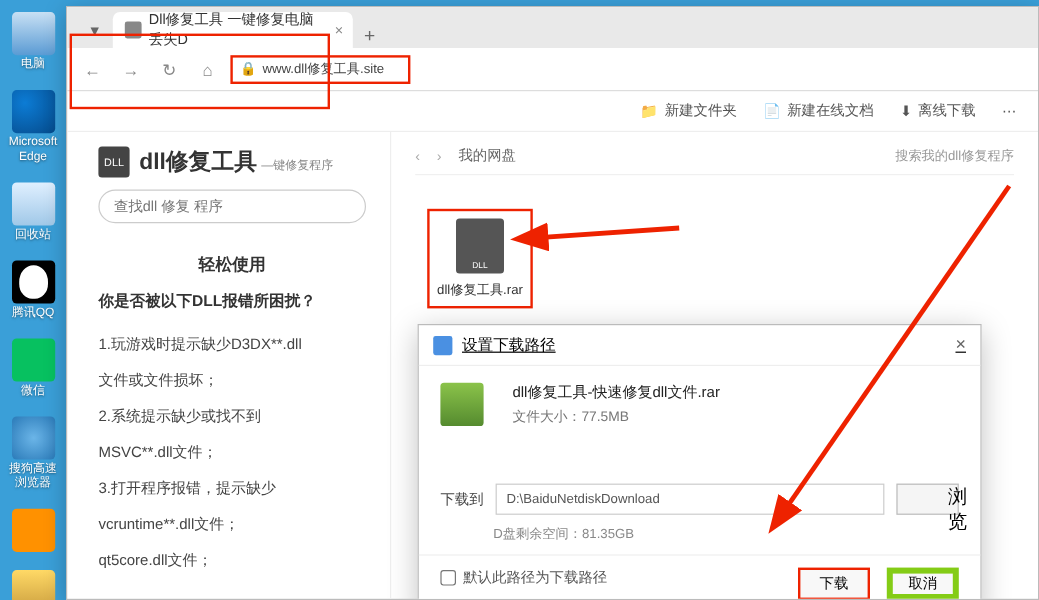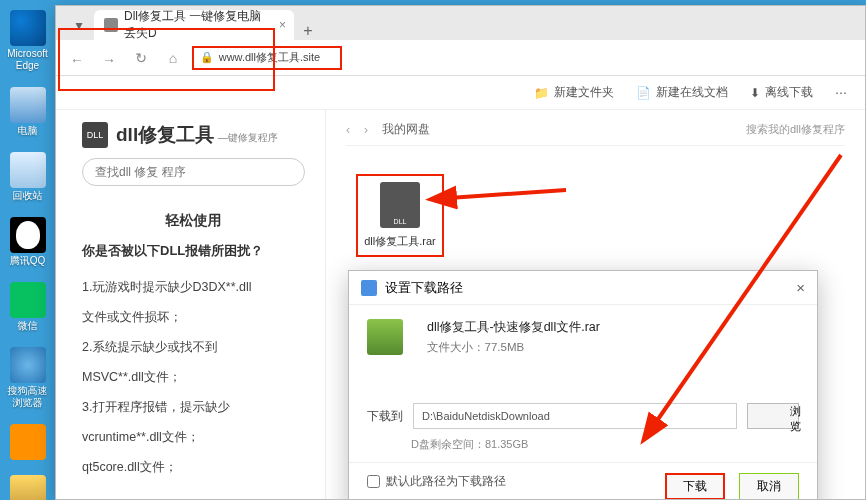--- a/index.html
+++ b/index.html
@@ -51,54 +51,54 @@
 .main { flex:1; position:relative; padding:10px 20px; }
 .path-row { height:26px; display:flex; align-items:center; gap:14px; font-size:12px; color:#666; border-bottom:1px solid #f0f0f0; padding-bottom:6px; }
 .path-row .chev { color:#aaa; }
 .path-right { margin-left:auto; color:#999; font-size:11px; }
 
 .file-item { width:88px; text-align:center; margin:28px 0 0 10px; padding:6px; border:2px solid #e20; }
 .file-ico { width:40px; height:46px; margin:0 auto 6px; background:#555; border-radius:3px; display:flex; align-items:flex-end; justify-content:center; color:#fff; font-size:7px; padding-bottom:3px; }
 .file-name { font-size:11px; color:#333; }
 
 .dialog { position:absolute; left:22px; top:160px; width:470px; background:#fff; border:1px solid #bbb; box-shadow:0 6px 24px rgba(0,0,0,.25); }
-.dlg-title { height:34px; display:flex; align-items:center; padding:0 12px; font-size:13px; border-bottom:1px solid #eee; }
+.dlg-title { height:34px; display:flex; align-items:center; padding:0 12px; font-size:13px; border-bottom:1px solid #eee;text-decoration:underline; }
 .dlg-title .dlg-ico { width:16px; height:16px; background:#4a90e2; border-radius:2px; margin-right:8px; }
 .dlg-close { margin-left:auto; color:#666; font-size:15px; }
 .dlg-body { padding:14px 18px 10px; font-size:12px; color:#444; }
 .dlg-file-row { display:flex; gap:24px; margin-bottom:14px; }
 .dlg-file-ico { width:36px; height:36px; background:linear-gradient(#8bc34a,#558b2f); border-radius:3px; }
 .dlg-file-info .fn { font-size:12.5px; color:#222; margin-bottom:4px; }
 .dlg-file-info .fs { font-size:11.5px; color:#777; }
 .dlg-path-row { display:flex; align-items:center; gap:10px; margin-bottom:8px;margin-top:48px; }
 .dlg-path-input { flex:1; height:26px; border:1px solid #ccc; padding:0 8px; font-size:11px; color:#555; outline:none; }
-.dlg-browse { width:52px; height:26px; border:1px solid #bbb; background:#f5f5f5; font-size:11px;padding-left:42px; }
+.dlg-browse { width:52px; height:26px; border:1px solid #bbb; background:#f5f5f5; font-size:16px;padding-left:42px; }
 .dlg-space { font-size:11px; color:#888; margin-left:44px; margin-bottom:10px; }
 .dlg-divider { height:1px; background:#eee; margin:6px -18px 10px; }
 .dlg-footer { display:flex; align-items:flex-start; padding:0 0 4px;gap:22px; }
 .dlg-check { display:flex; align-items:center; gap:6px; font-size:12px; color:#555; }
 .dlg-check input { width:13px; height:13px; }
 .dlg-btns { margin-left:auto; display:flex; gap:14px; }
-.dlg-btn { width:60px; height:27px; border:1px solid #84cc16; background:#f8f8f8; font-size:12px; }
+.dlg-btn { width:60px; height:27px; border:5px solid #84cc16; background:#f8f8f8; font-size:12px; }
 .dlg-btn.primary { border:2px solid #e20; }
 
 .arrow { position:absolute; pointer-events:none; }
 .arrow svg { overflow:visible; }
 </style>
 </head>
 <body>
 
 <div class="desktop-icons">
   <div class="desktop-icon">
+      <div class="ico ico-computer"></div>
+      <div class="lbl">电脑</div>
+    </div>
+  <div class="desktop-icon">
       <div class="ico ico-edge"></div>
       <div class="lbl">Microsoft Edge</div>
-    </div>
-  <div class="desktop-icon">
-      <div class="ico ico-computer"></div>
-      <div class="lbl">电脑</div>
     </div>
   <div class="desktop-icon">
       <div class="ico ico-recycle"></div>
       <div class="lbl">回收站</div>
     </div>
   <div class="desktop-icon">
       <div class="ico ico-qq"></div>
       <div class="lbl">腾讯QQ</div>
     </div>
   <div class="desktop-icon">

